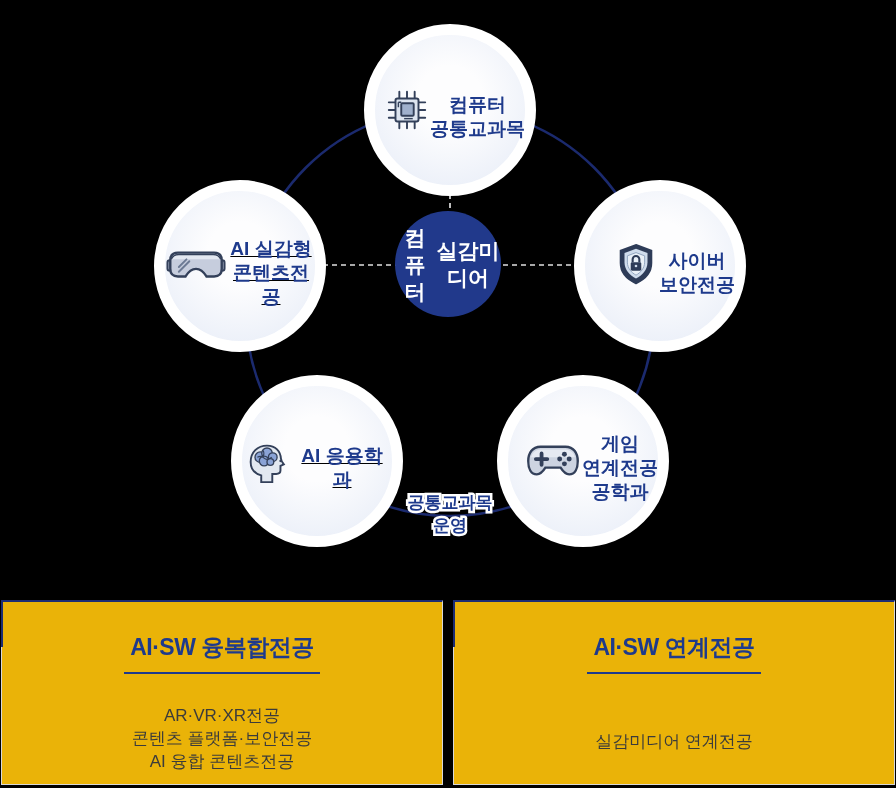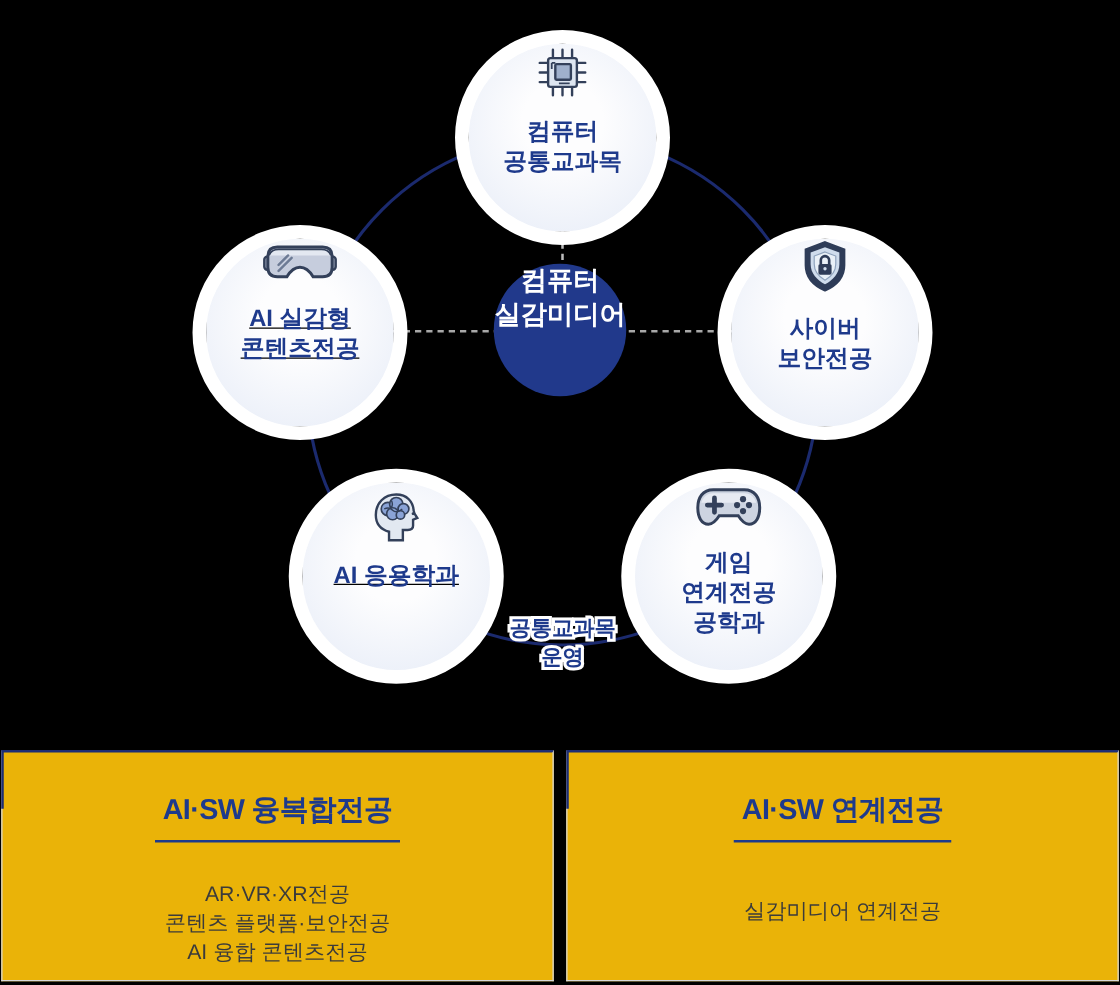--- a/index.html
+++ b/index.html
@@ -4,21 +4,21 @@
 <style>
   html,body{margin:0;padding:0;background:#000;}
   .stage{
     position:relative;width:896px;height:788px;overflow:hidden;background:#000;
     font-family:"Liberation Sans","DejaVu Sans",sans-serif;
   }
   
   .diagram{position:absolute;left:0;top:0;width:896px;height:600px;}
   .underlay{position:absolute;left:0;top:0;}
   .node{
-    position:absolute;display:flex;flex-direction:column;align-items:center;justify-content:flex-start;
+    position:absolute;display:flex;flex-direction:row;align-items:center;justify-content:flex-end;
     border-radius:50%;box-sizing:border-box;text-align:center;
   }
   .sat{
     width:172px;height:172px;border:11px solid #ffffff;
     background:radial-gradient(circle at 50% 42%, #fdfdfe 28%, #e9eef8 88%);
   }
   .sat .label{display:block;color:#1e3a8c;font-size:19px;font-weight:700;line-height:24px;margin-top:13px;}
   .sat .label span{display:block;}
   .sat .icon{display:block;line-height:0;}
   .n-top{left:364px;top:24px;}
@@ -55,21 +55,21 @@
     content:"";position:absolute;left:-1px;top:-2px;width:2px;height:47px;background:#1d2d74;
   }
   .panel-title{
     margin:30px 0 0 0;font-size:23px;font-weight:800;color:#1e3a8c;letter-spacing:-0.5px;
   }
   .panel-title .underline{
     display:inline-block;padding:0 6px 9px 6px;border-bottom:2px solid #1e3a8c;
   }
   .panel-items{margin-top:30px;font-size:17px;color:#3b3b3b;line-height:23px;font-weight:500;}
   .panel-items div{margin:0;}
-  .panel--right .panel-items{margin-top:43px;}
+  .panel--right .panel-items{margin-top:56px;}
 </style>
 </head>
 <body>
 
 <div class="stage">
 
   <div class="diagram">
 
     <svg class="underlay" width="896" height="600">
       <circle cx="450" cy="312" r="204" fill="none" stroke="#1b2a6e" stroke-width="2.5"></circle>

